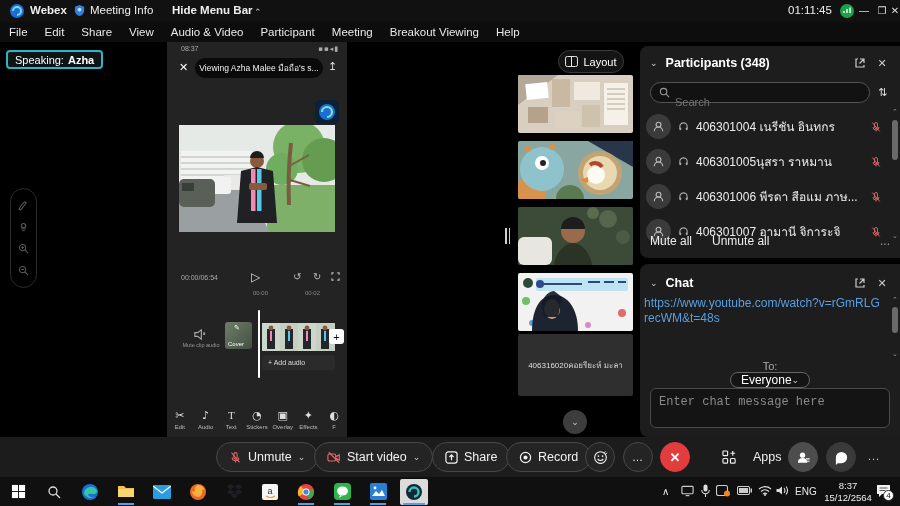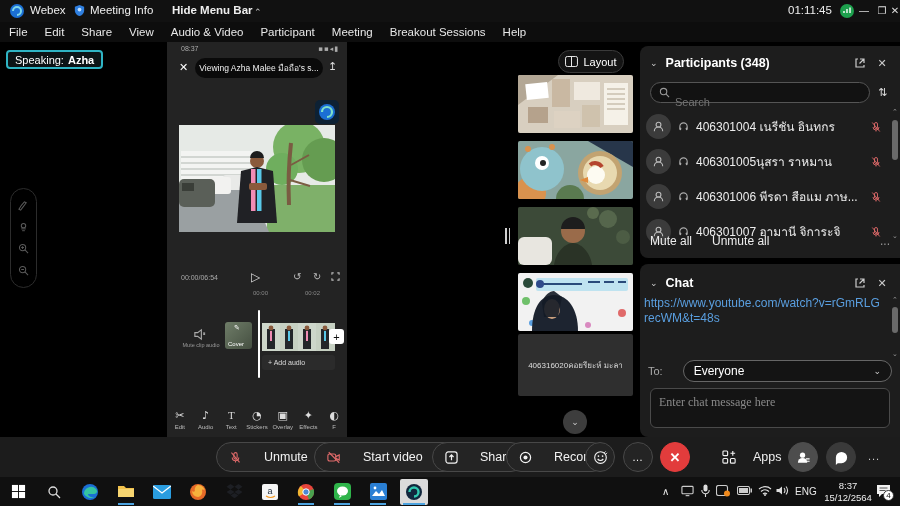--- a/index.html
+++ b/index.html
@@ -45,50 +45,50 @@
   #search{left:10px;top:36px;width:220px;height:21px;background:#121212;border:1px solid #555;border-radius:11px;
           display:flex;align-items:center;padding:0 8px;gap:5px;}
   #search input{background:transparent;border:none;outline:none;color:#ddd;font-size:11px;width:170px;font-family:inherit;margin-top:19px;}
   .prow{left:6px;width:236px;height:33px;display:flex;align-items:center;gap:7px;}
   .avatar{width:25px;height:25px;border-radius:50%;background:#3b3b3b;display:flex;align-items:center;justify-content:center;}
   .pname{font-size:12px;color:#ededed;flex:1;white-space:nowrap;overflow:hidden;}
   .sb{position:absolute;width:8px;background:transparent;display:flex;flex-direction:column;align-items:center;justify-content:space-between;color:#9a9a9a;font-size:7px;}
   .sbthumb{width:6px;border-radius:3px;background:#6a6a6a;}
   
   #chatlink{left:4px;top:32px;width:236px;font-size:12px;color:#5a9fe0;word-break:break-all;line-height:1.25;}
-  #torow{left:8px;top:96px;width:244px;display:flex;align-items:center;gap:20px;}
+  #torow{left:8px;top:96px;width:244px;display:flex;align-items:center;gap:0;flex-direction:column;}
   #dropdown{flex:1;height:22px;border:1px solid #666;border-radius:11px;background:#141414;
             display:flex;align-items:center;padding:0 10px;font-size:12px;color:#fff;}
   #chatinput{left:10px;top:124px;width:240px;height:40px;background:#141414;border:1px solid #4a4a4a;border-radius:6px;
-             color:#fca5a5;font-size:12px;padding:6px 8px;resize:none;font-family:Liberation Serif, serif;outline:none;}
+             color:#fca5a5;font-size:12px;padding:6px 8px;resize:none;font-family:Liberation Mono, monospace;outline:none;}
   #chatinput::placeholder{color:#8a8a8a;}
   
   #controlbar{left:0;top:437px;width:900px;height:40px;background:#1c1c1c;display:flex;align-items:center;}
   .pill-btn{height:30px;border:1px solid #484848;border-radius:15px;background:#242424;
-            display:flex;align-items:center;gap:22px;padding:0 12px;font-size:12.5px;color:#f2f2f2;}
+            display:flex;align-items:center;gap:6px;padding:0 12px;font-size:12.5px;color:#f2f2f2;}
   .circle-btn{width:30px;height:30px;border-radius:50%;border:1px solid #484848;background:#242424;
               display:flex;align-items:center;justify-content:center;color:#f2f2f2;}
   
   #taskbar{left:0;top:477px;width:900px;height:29px;background:#101010;display:flex;align-items:center;}
   .tb-ic{width:28px;height:26px;display:flex;align-items:center;justify-content:center;position:relative;}
   .uline{position:absolute;bottom:0;left:6px;width:16px;height:2px;background:#4ca3e0;}
   .tray{font-size:10px;color:#e8e8e8;}
   .glyph{font-family:"DejaVu Sans",sans-serif;}
 </style>
 </head>
 <body>
 
 <div id="root">
 
   <div id="titlebar" class="abs">
     <svg class="abs" style="left:9px;top:3px" width="16" height="16" viewBox="0 0 16 16">
         <circle cx="8" cy="8" r="7" fill="#1b6fd4"></circle>
         <path d="M4 8a4 4 0 0 1 8 0 4 4 0 0 1-4 4" fill="none" stroke="#7fd6e8" stroke-width="2"></path>
       </svg>
-    <span class="abs" style="left:30px;top:4px;font-size:11.5px;font-weight:normal">Webex</span>
+    <span class="abs" style="left:30px;top:4px;font-size:11.5px;font-weight:bold">Webex</span>
     <svg class="abs" style="left:73px;top:4px" width="13" height="13" viewBox="0 0 14 14">
         <path d="M7 1l5 2v4c0 3-2.5 5.5-5 6-2.5-.5-5-3-5-6V3z" fill="#2f7fe0"></path>
         <circle cx="7" cy="6" r="2" fill="#bfe0ff"></circle>
       </svg>
     <span class="abs" style="left:90px;top:4px;font-size:11.5px;font-weight:normal">Meeting Info</span>
     <span class="abs" style="left:172px;top:4px;font-size:11.5px;font-weight:bold">Hide Menu Bar</span>
     <span class="abs chev" style="left:254px;top:7px">⌃</span>
     <span class="abs" style="left:788px;top:4px;font-size:11.5px">01:11:45</span>
     <svg class="abs" style="left:840px;top:4px" width="14" height="14" viewBox="0 0 14 14">
         <circle cx="7" cy="7" r="7" fill="#1da04d"></circle>
@@ -100,21 +100,21 @@
   </div>
 
   <div id="menubar" class="abs">
     <span>File</span>
     <span>Edit</span>
     <span>Share</span>
     <span>View</span>
     <span>Audio &amp; Video</span>
     <span>Participant</span>
     <span>Meeting</span>
-    <span>Breakout Sessions</span>
+    <span>Breakout Viewing</span>
     <span>Help</span>
   </div>
 
   <div id="stage" class="abs">
 
     <div id="speaking" class="abs">
       <span>Speaking:</span>
       <b>Azha</b>
     </div>
 

